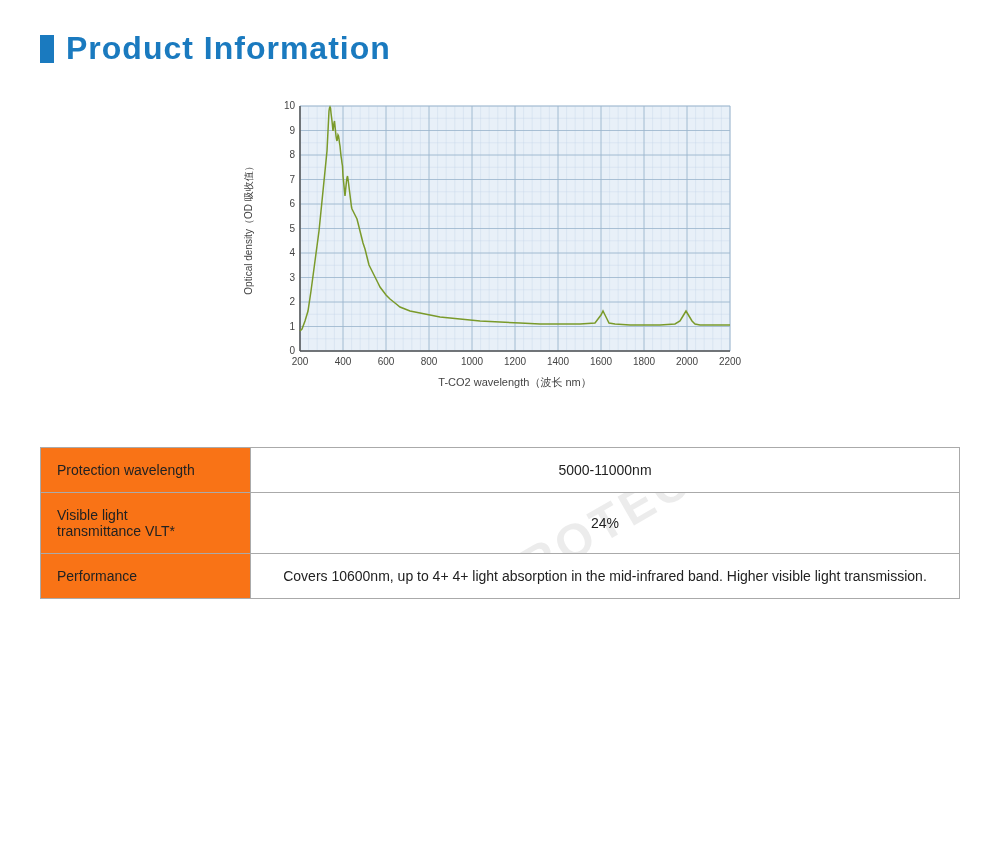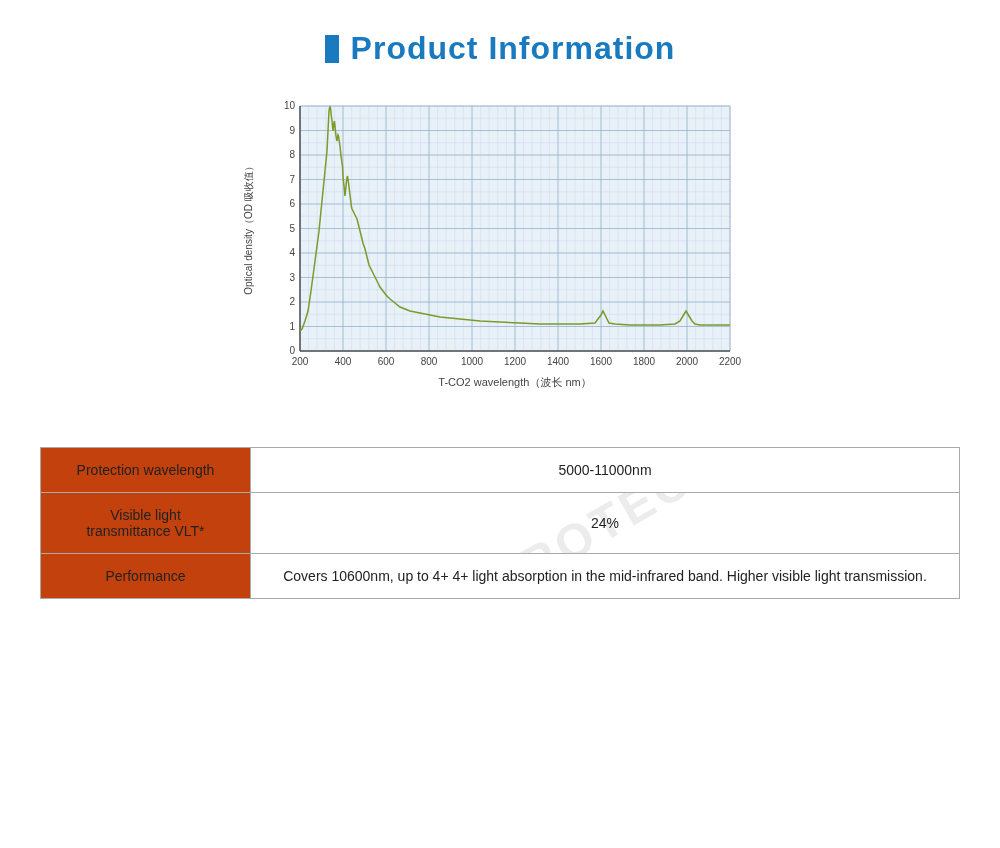--- a/index.html
+++ b/index.html
@@ -7,21 +7,20 @@
       background: #fff;
       font-family: Arial, sans-serif;
       width: 1000px;
       min-height: 848px;
       padding: 20px 40px 40px 40px;
     }
 
     .page-title-section {
       display: flex;
       align-items: center;
-      justify-content: center;
       margin-bottom: 24px;
       margin-top: 10px;
     }
 
     .title-square {
       width: 14px;
       height: 28px;
       background: #1a7abf;
       margin-right: 12px;
       flex-shrink: 0;
@@ -62,24 +61,24 @@
     }
 
     .info-table td {
       border: 1px solid #aaa;
       padding: 14px 16px;
       vertical-align: middle;
     }
 
     .info-table .label-cell {
       width: 210px;
-      text-align: center;
+      text-align: left;
       font-size: 14px;
       color: #222;
-      background: #c2410c;
+      background: #f97316;
     }
 
     .info-table .value-cell {
       text-align: center;
       color: #222;
       font-size: 14px;
       background: #fff;
     }
 
     .watermark-cell {

